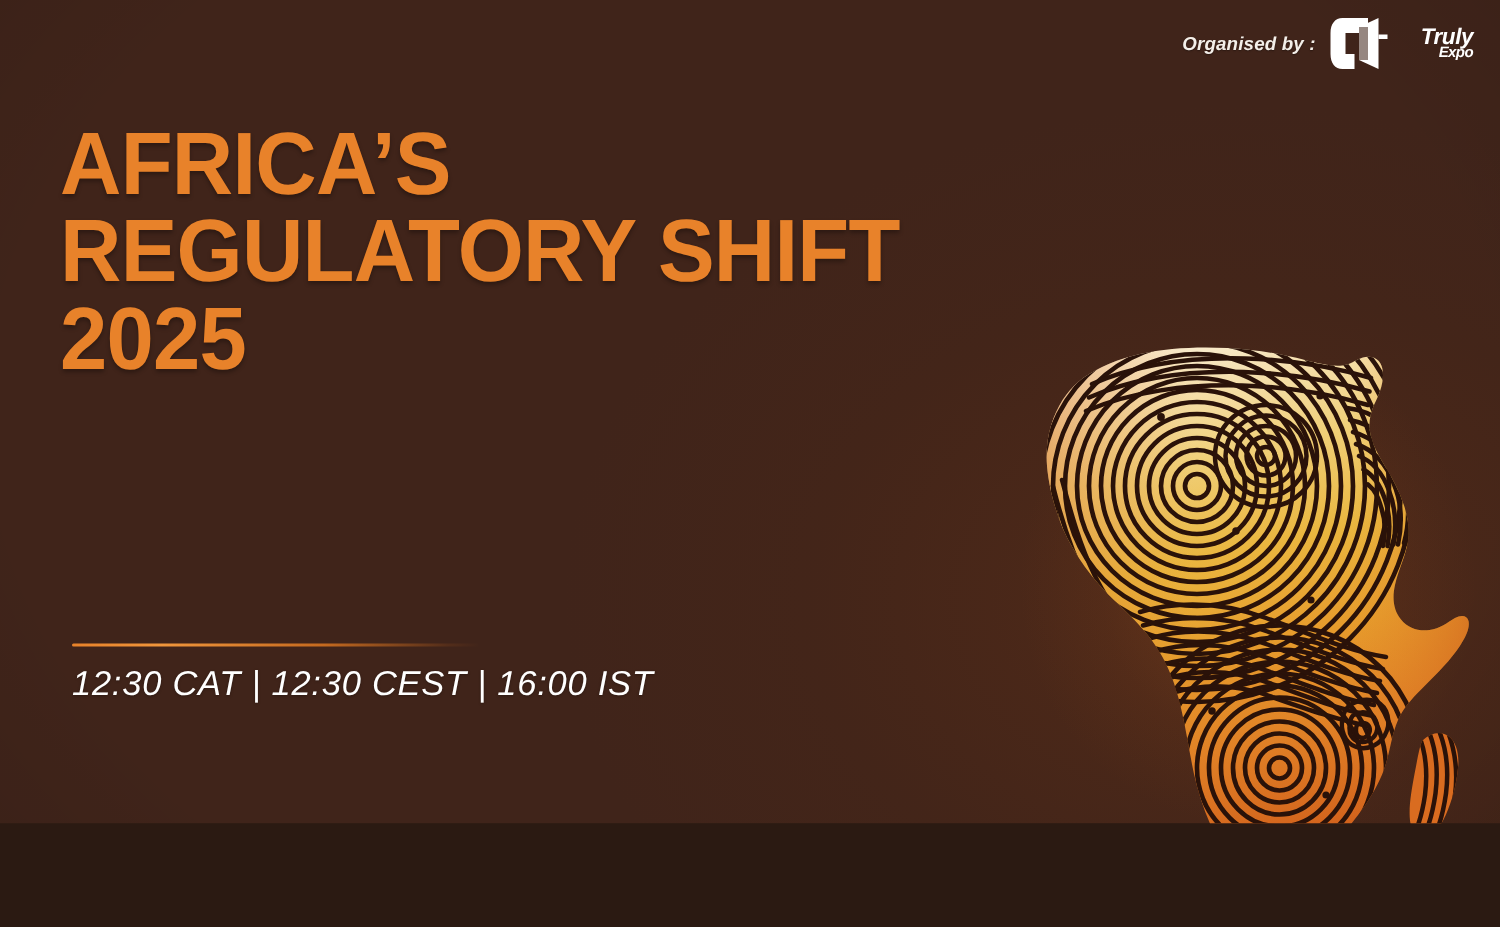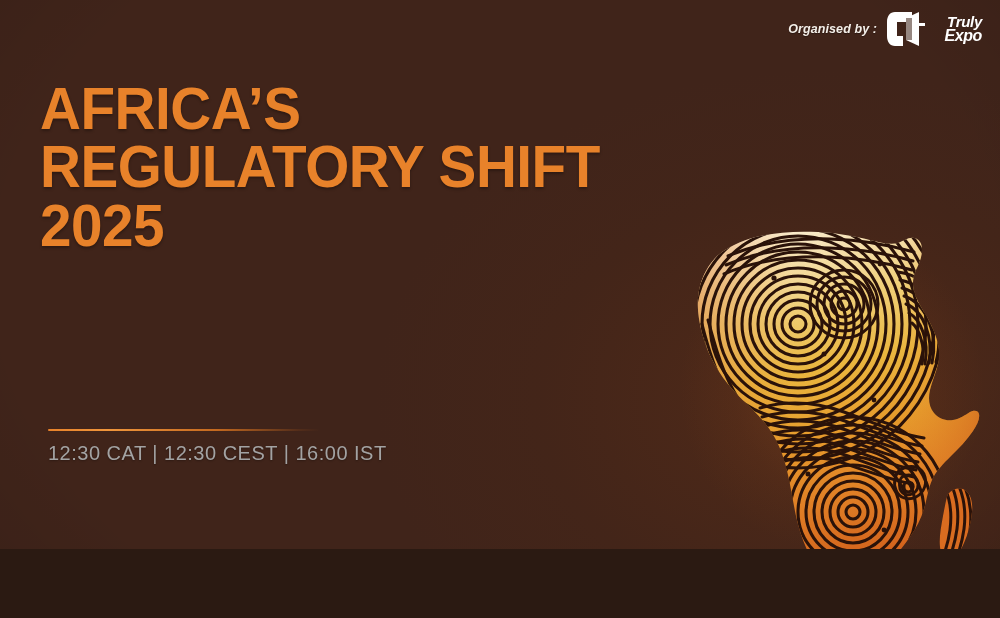--- a/index.html
+++ b/index.html
@@ -68,21 +68,21 @@
   .logo-word-top {
     color: #ffffff;
     font-size: 15px;
     font-weight: 700;
     font-style: italic;
     letter-spacing: -0.3px;
     margin-left: 8px;
   }
   .logo-word-bottom {
     color: #ffffff;
-    font-size: 16px;
+    font-size: 10px;
     font-weight: 700;
     font-style: italic;
     letter-spacing: -0.4px;
   }
 
   
   .headline-block {
     position: absolute;
     left: 40px;
     top: 80px;
@@ -136,26 +136,27 @@
     margin-bottom: 11px;
     background: linear-gradient(to right,
                 #e8822a 0%,
                 #f0963c 22%,
                 #c4691f 62%,
                 rgba(140,72,26,0.25) 92%,
                 rgba(140,72,26,0) 100%);
     border-radius: 1px;
   }
   .date-times {
-    color: #a3a3a3;
-    font-size: 20px;
+    color: #ffffff;
+    font-size: 23px;
     font-weight: 400;
     letter-spacing: 0.5px;
     white-space: nowrap;
     text-shadow: 0 1px 2px rgba(0,0,0,0.3);
+    font-style: italic;
   }
 
   
   .africa-art {
     position: absolute;
     left: 648px;
     top: 212px;
     width: 352px;
     height: 396px;
   }

